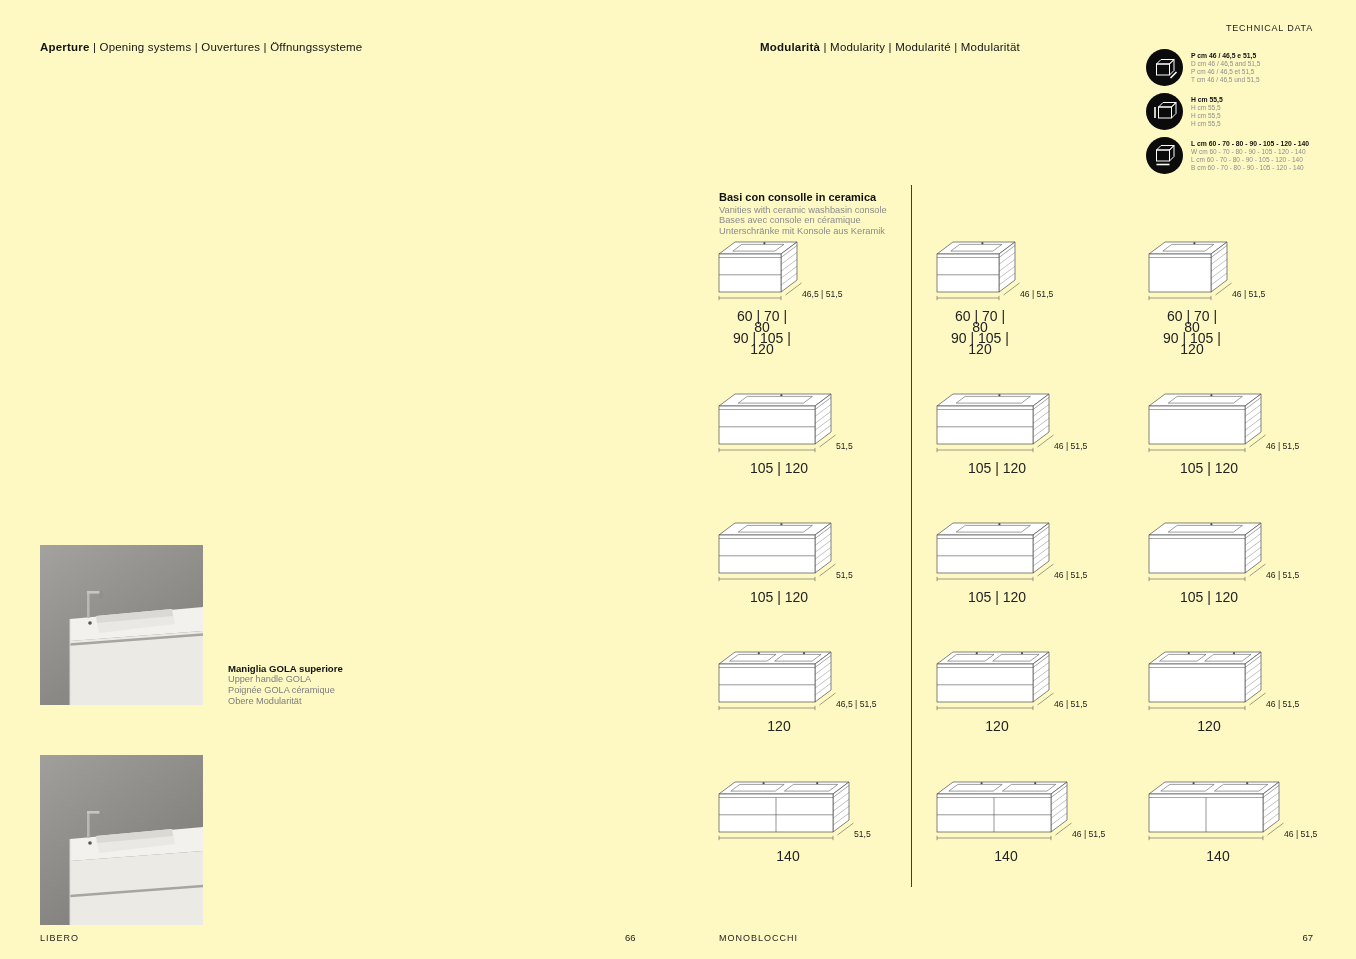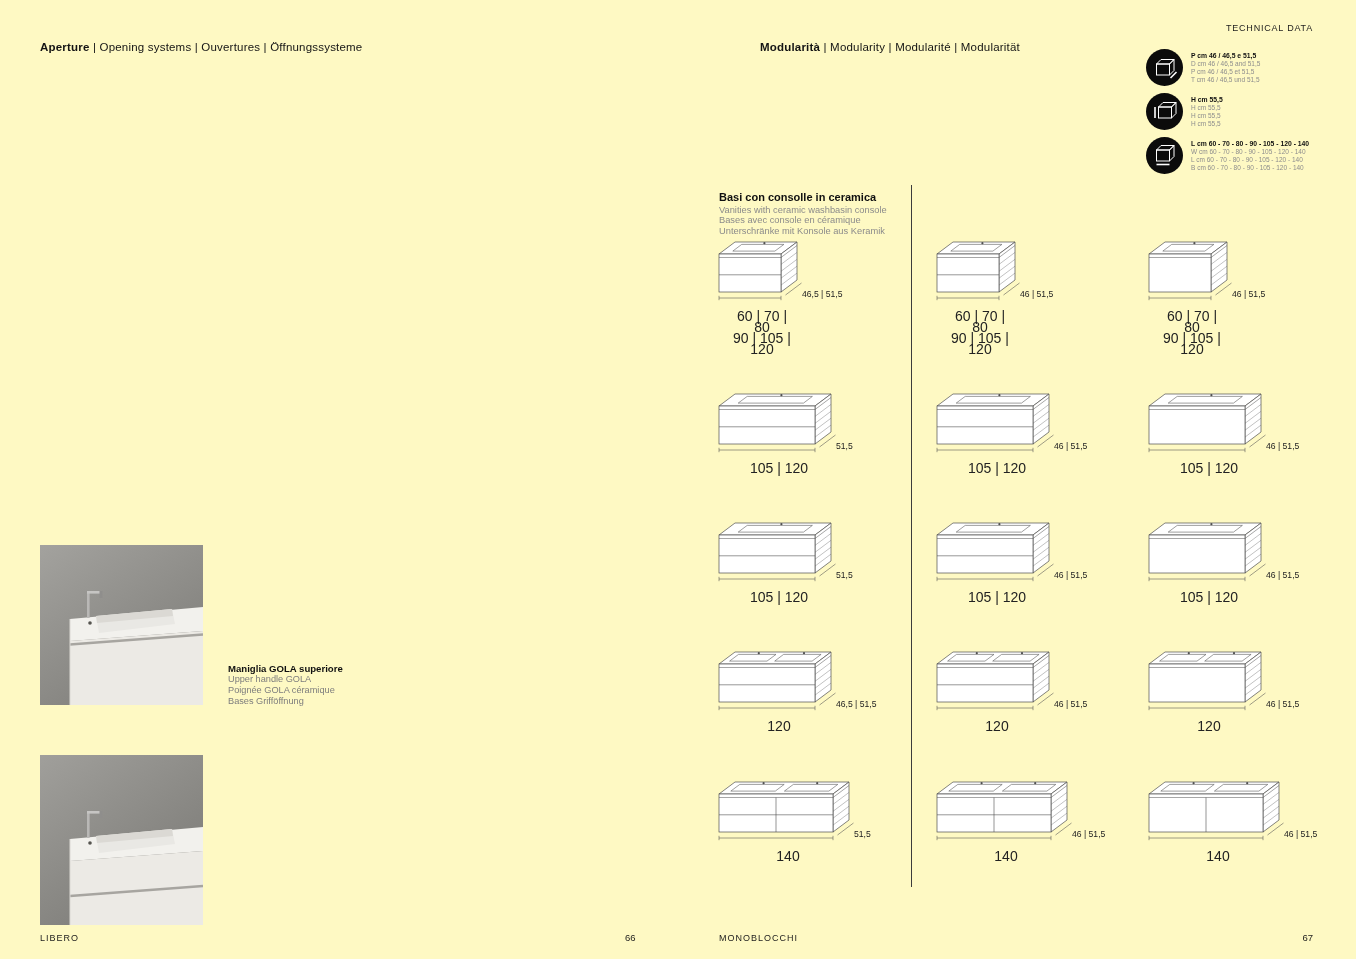--- a/index.html
+++ b/index.html
@@ -525,21 +525,21 @@
       <rect x="59.5" y="56" width="3" height="7" fill="#8f8e8c"></rect>
       <circle cx="50" cy="88" r="1.8" fill="#55544f"></circle>
       <line x1="30" y1="84" x2="30" y2="170" stroke="#dad8d3" stroke-width="1"></line>
     </svg>
   </figure>
 
   <div class="caption" style="top:663px">
     <div class="cap-title">Maniglia GOLA superiore</div>
     <div class="cap-line">Upper handle GOLA</div>
     <div class="cap-line">Poignée GOLA céramique</div>
-    <div class="cap-line">Bases Grifföffnung</div>
+    <div class="cap-line">Obere Modularität</div>
   </div>
 
   <div class="footer-label" style="left:40px">LIBERO</div>
   <div class="page-num" style="left:625px">66</div>
   <div class="footer-label" style="left:719px">MONOBLOCCHI</div>
   <div class="page-num" style="right:43px">67</div>
 
 </div>
 
 </body></html>

